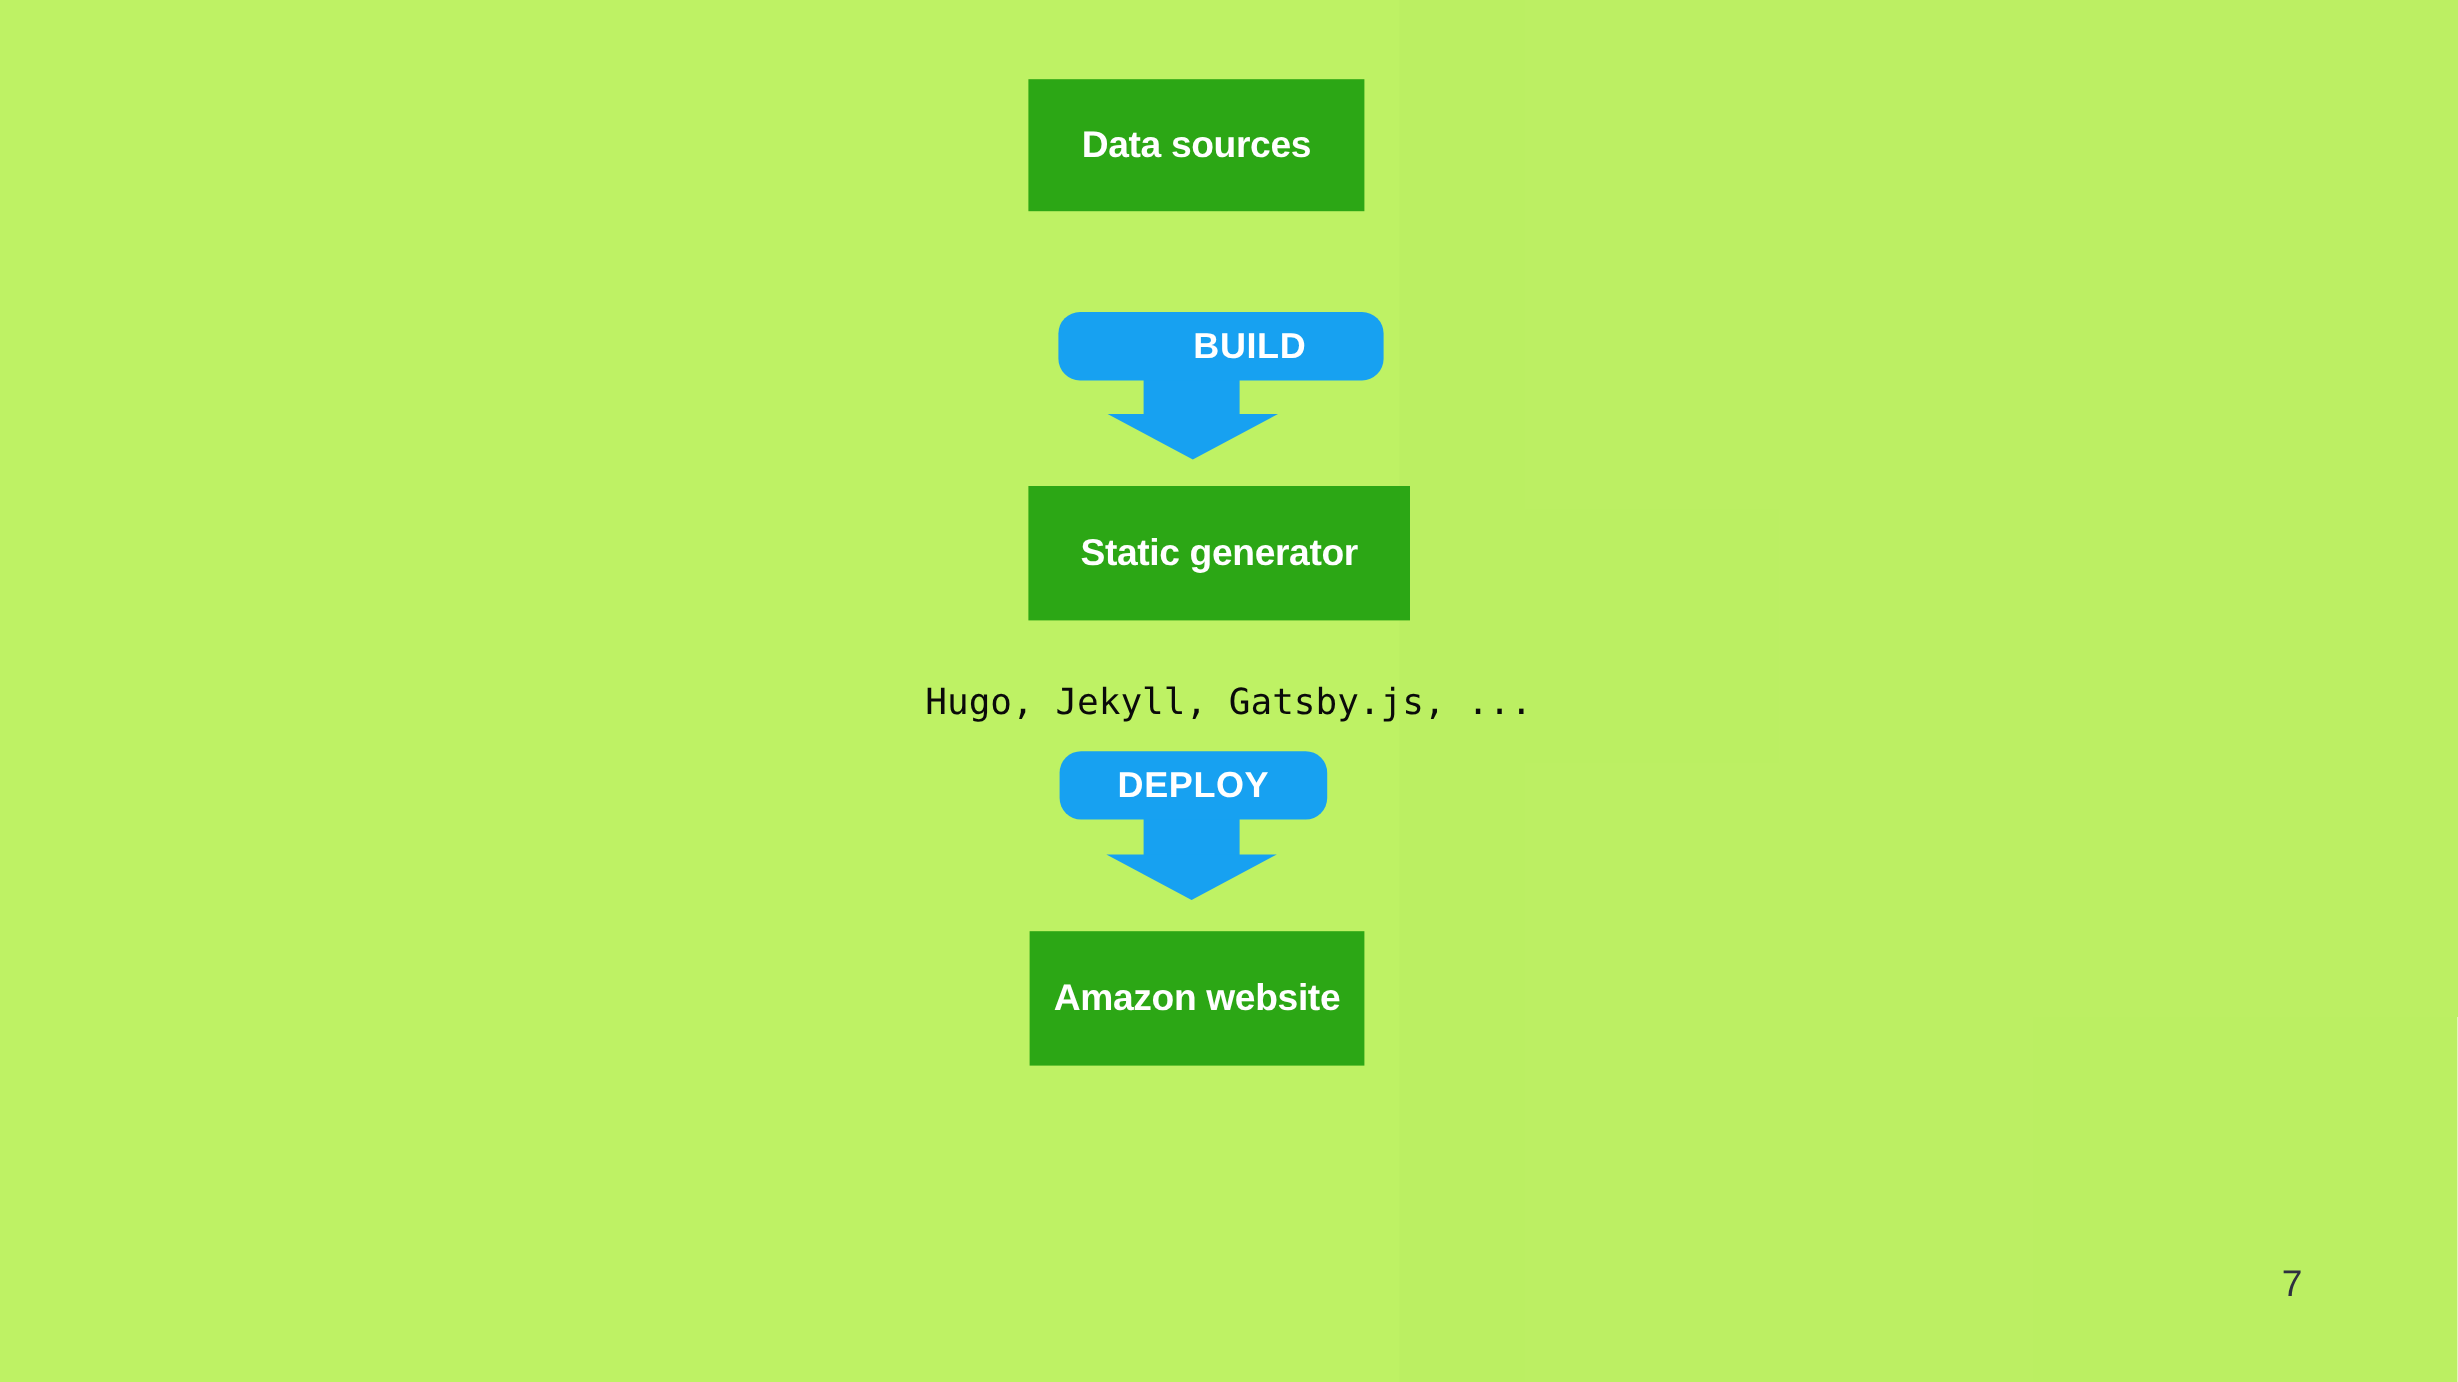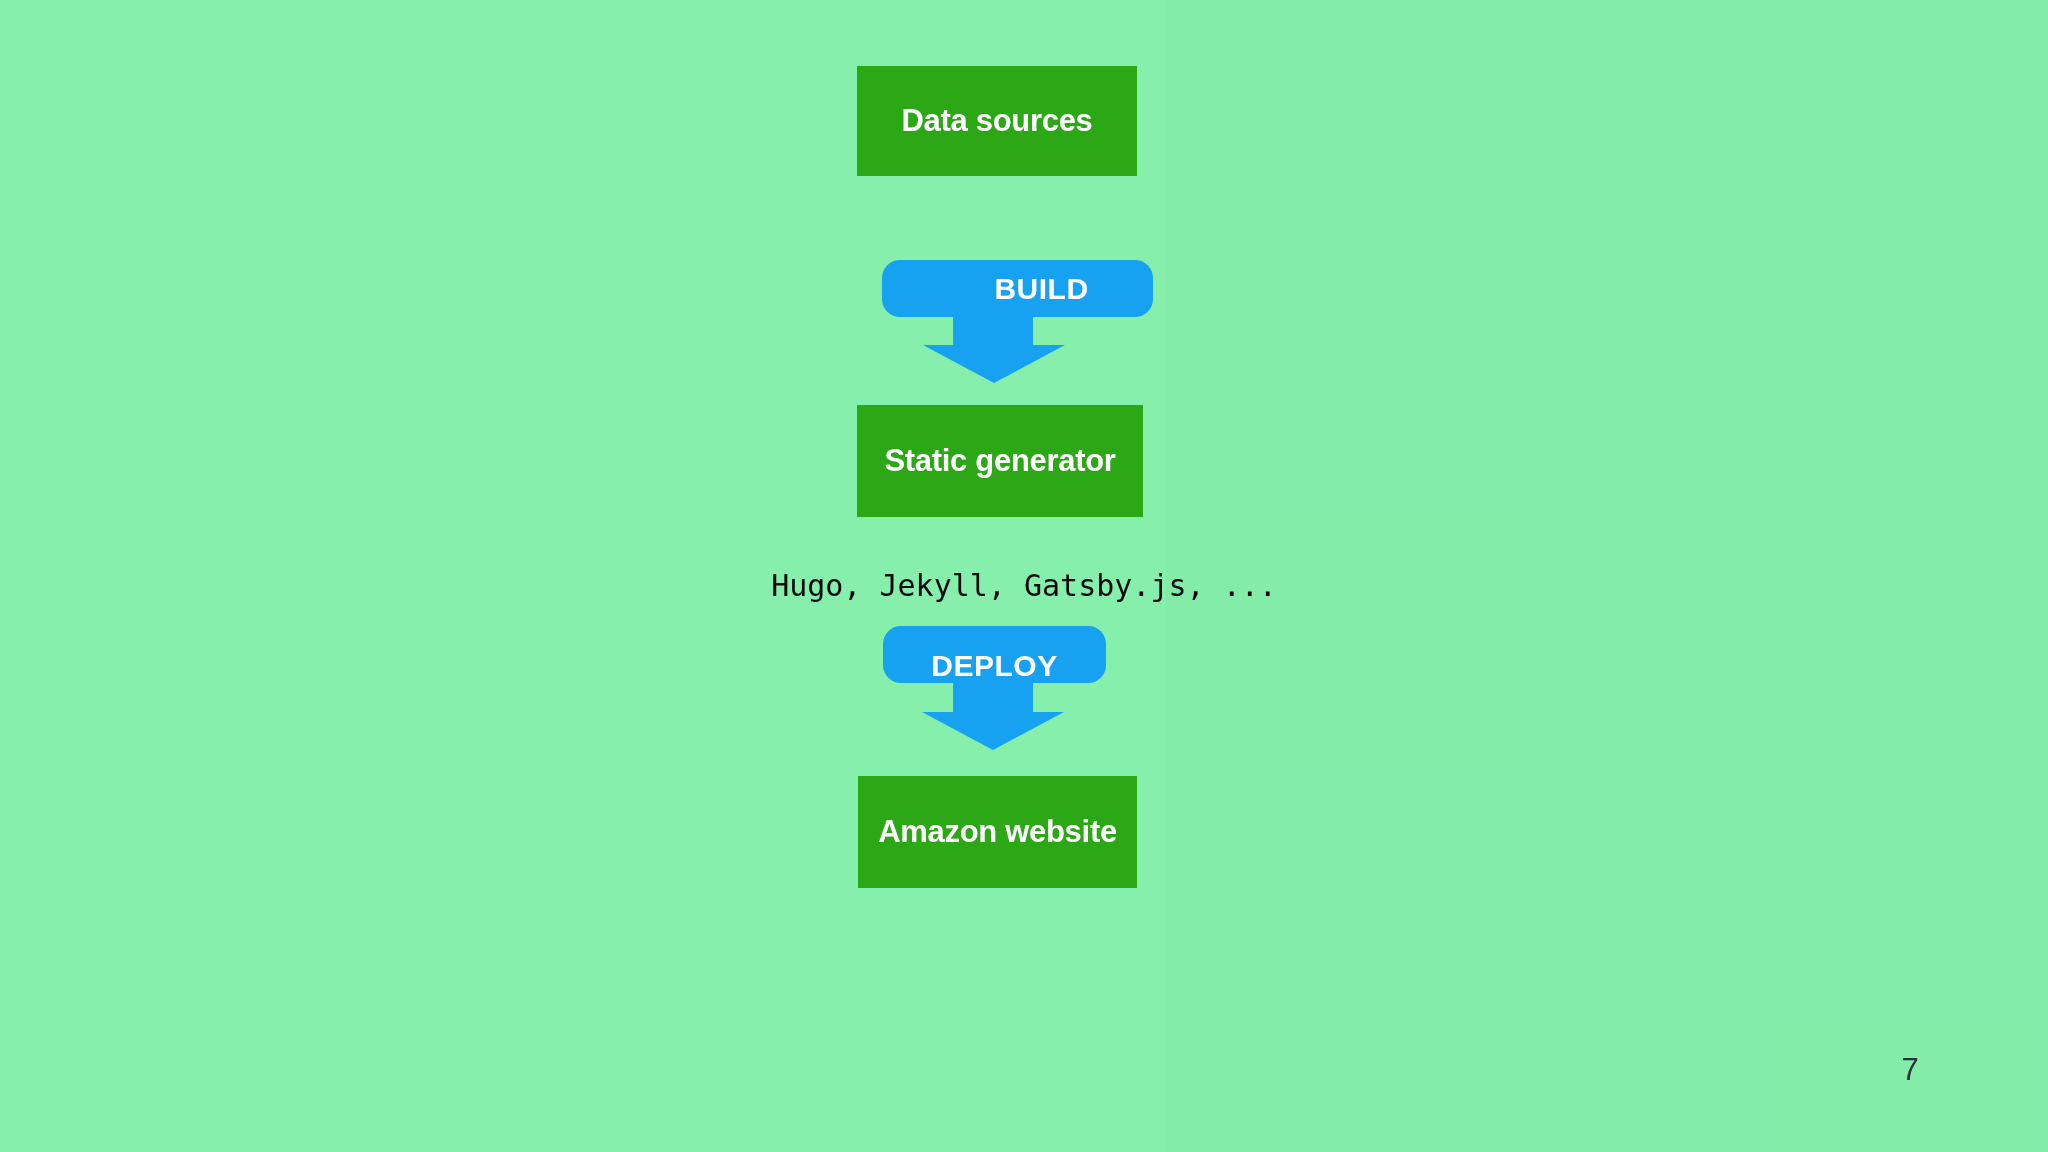--- a/index.html
+++ b/index.html
@@ -1,20 +1,20 @@
 <!DOCTYPE html>
 <html><head>
 <meta charset="utf-8">
 <style>
   html, body { margin: 0; padding: 0; background: #ffffff; }
   .slide {
     position: relative;
     width: 2048px;
     height: 1152px;
-    background: #86efac;
+    background: #bef264;
     overflow: hidden;
     font-family: "Liberation Sans", sans-serif;
   }
   
   .right-shade {
     position: absolute;
     left: 1166px; top: 0;
     width: 882px; height: 1152px;
     background: rgba(0,0,0,0.013);
   }
@@ -24,21 +24,21 @@
     color: #ffffff;
     font-weight: 700;
     font-size: 31px;
     letter-spacing: -0.3px;
     display: flex;
     align-items: center;
     justify-content: center;
     text-align: center;
   }
   .box-data-sources    { left: 857px; top: 66px;  width: 280px; height: 110px; }
-  .box-static-generator{ left: 857px; top: 405px; width: 286px; height: 112px; }
+  .box-static-generator{ left: 857px; top: 405px; width: 318px; height: 112px; }
   .box-static-website  { left: 858px; top: 776px; width: 279px; height: 112px; }
 
   .caption {
     position: absolute;
     left: 0; width: 2048px;
     text-align: center;
     font-family: "DejaVu Sans Mono", monospace;
     font-size: 30px;
     line-height: 40px;
     color: #0a0a0a;
@@ -55,21 +55,21 @@
     border-radius: 18px;
     color: #ffffff;
     font-weight: 700;
     font-size: 30px;
     letter-spacing: 0.5px;
     display: flex;
     align-items: center;
     justify-content: center;
   }
   .badge-build  { left: 882px; top: 260px; padding-left: 48px; }
-  .badge-deploy { left: 883px; top: 626px; align-items: flex-end; }
+  .badge-deploy { left: 883px; top: 626px; }
 
   .arrow-stem {
     position: absolute;
     width: 80px;
     background: #17A1F1;
   }
   .stem-build  { left: 953px; top: 300px; height: 50px; }
   .stem-deploy { left: 953px; top: 666px; height: 50px; }
 
   .arrow-head {

